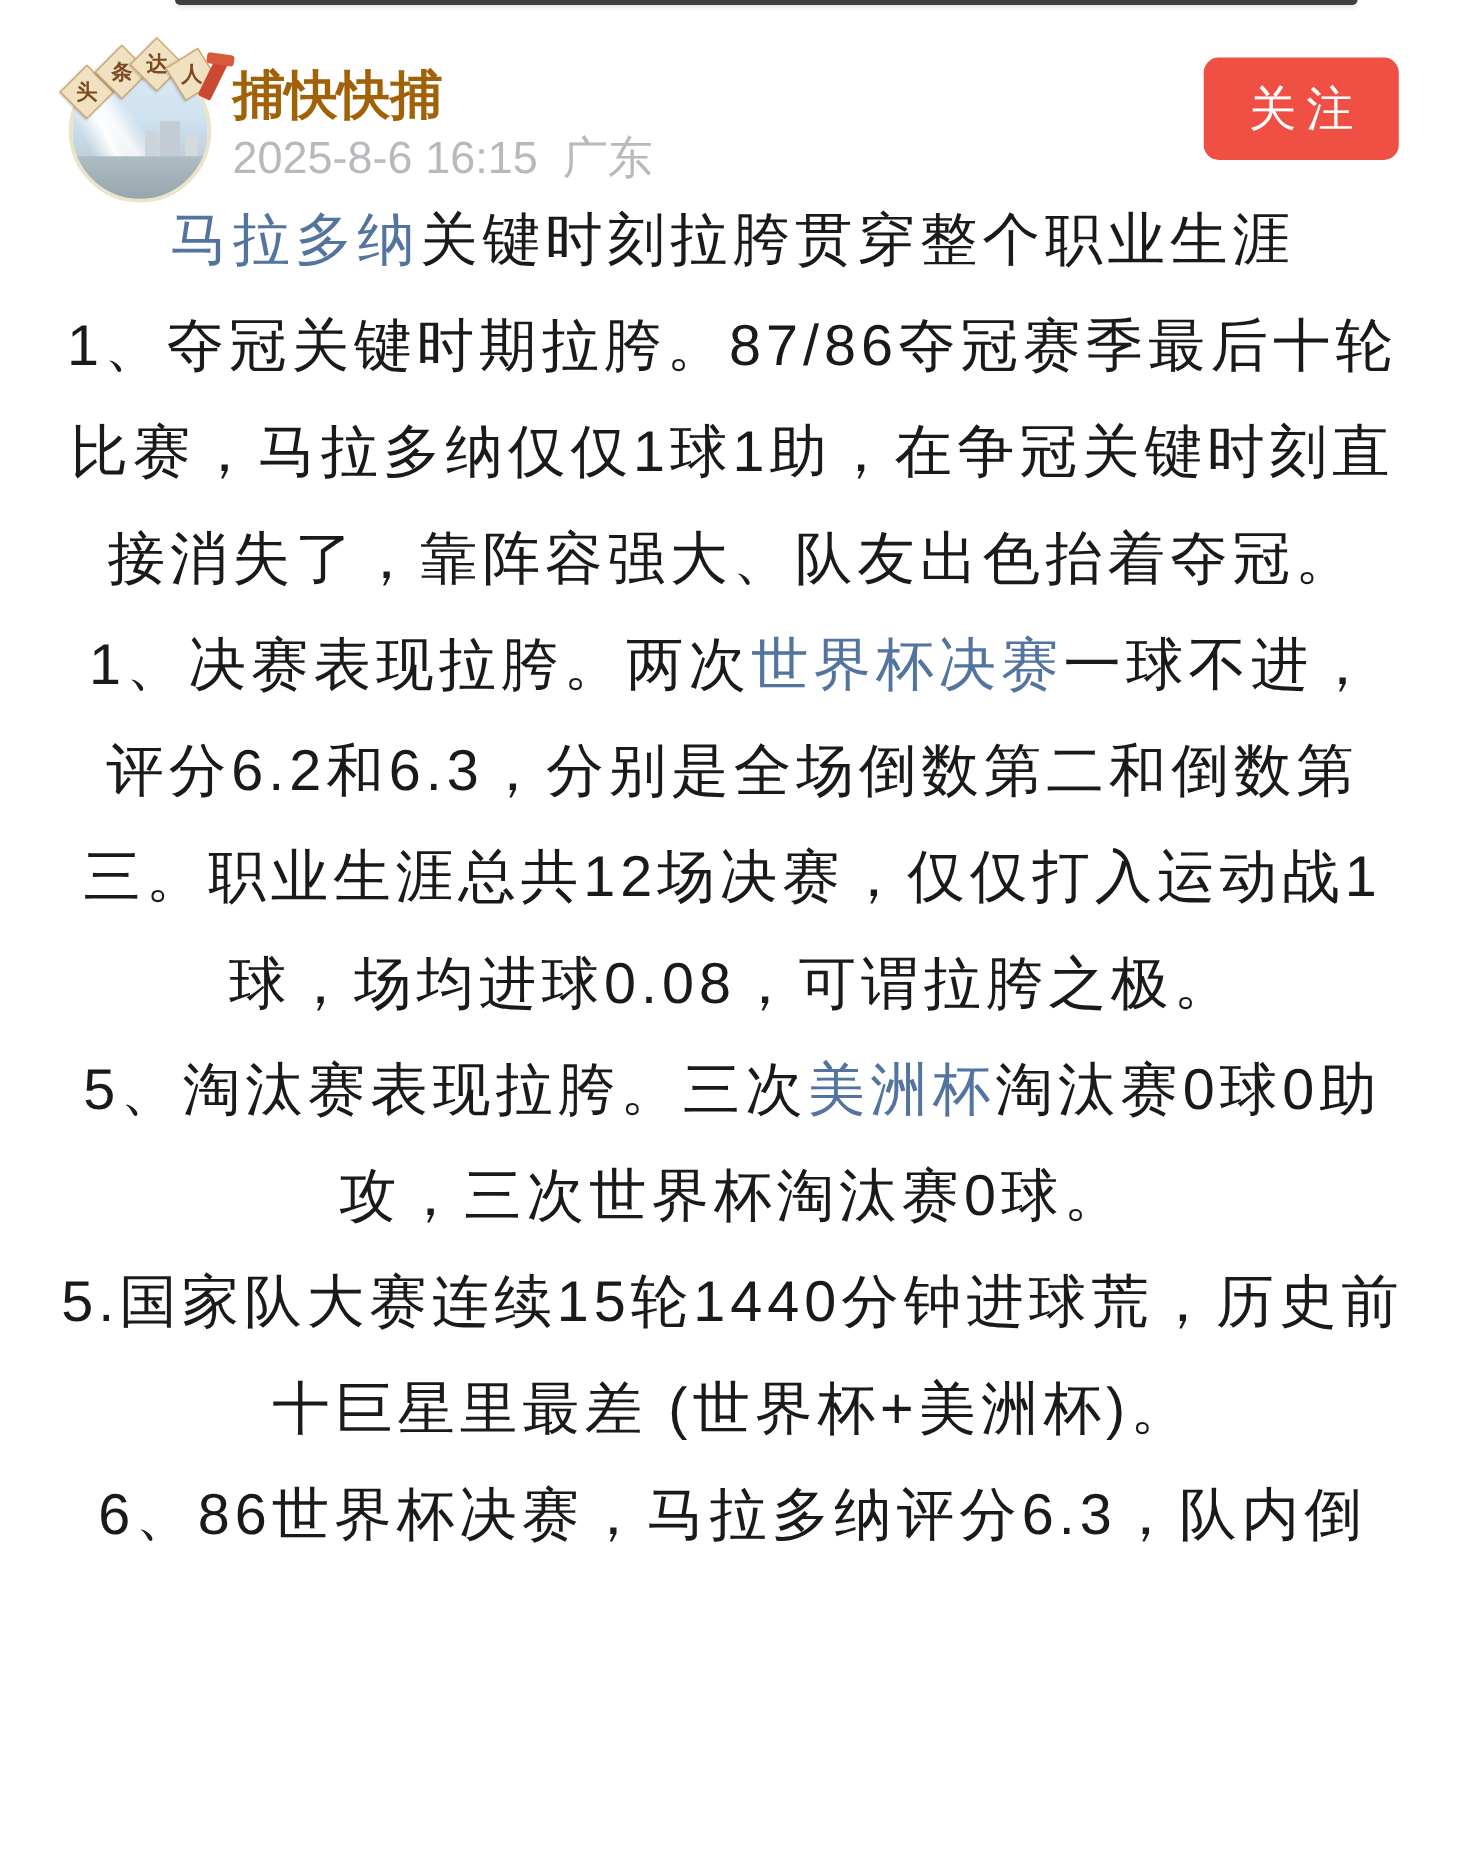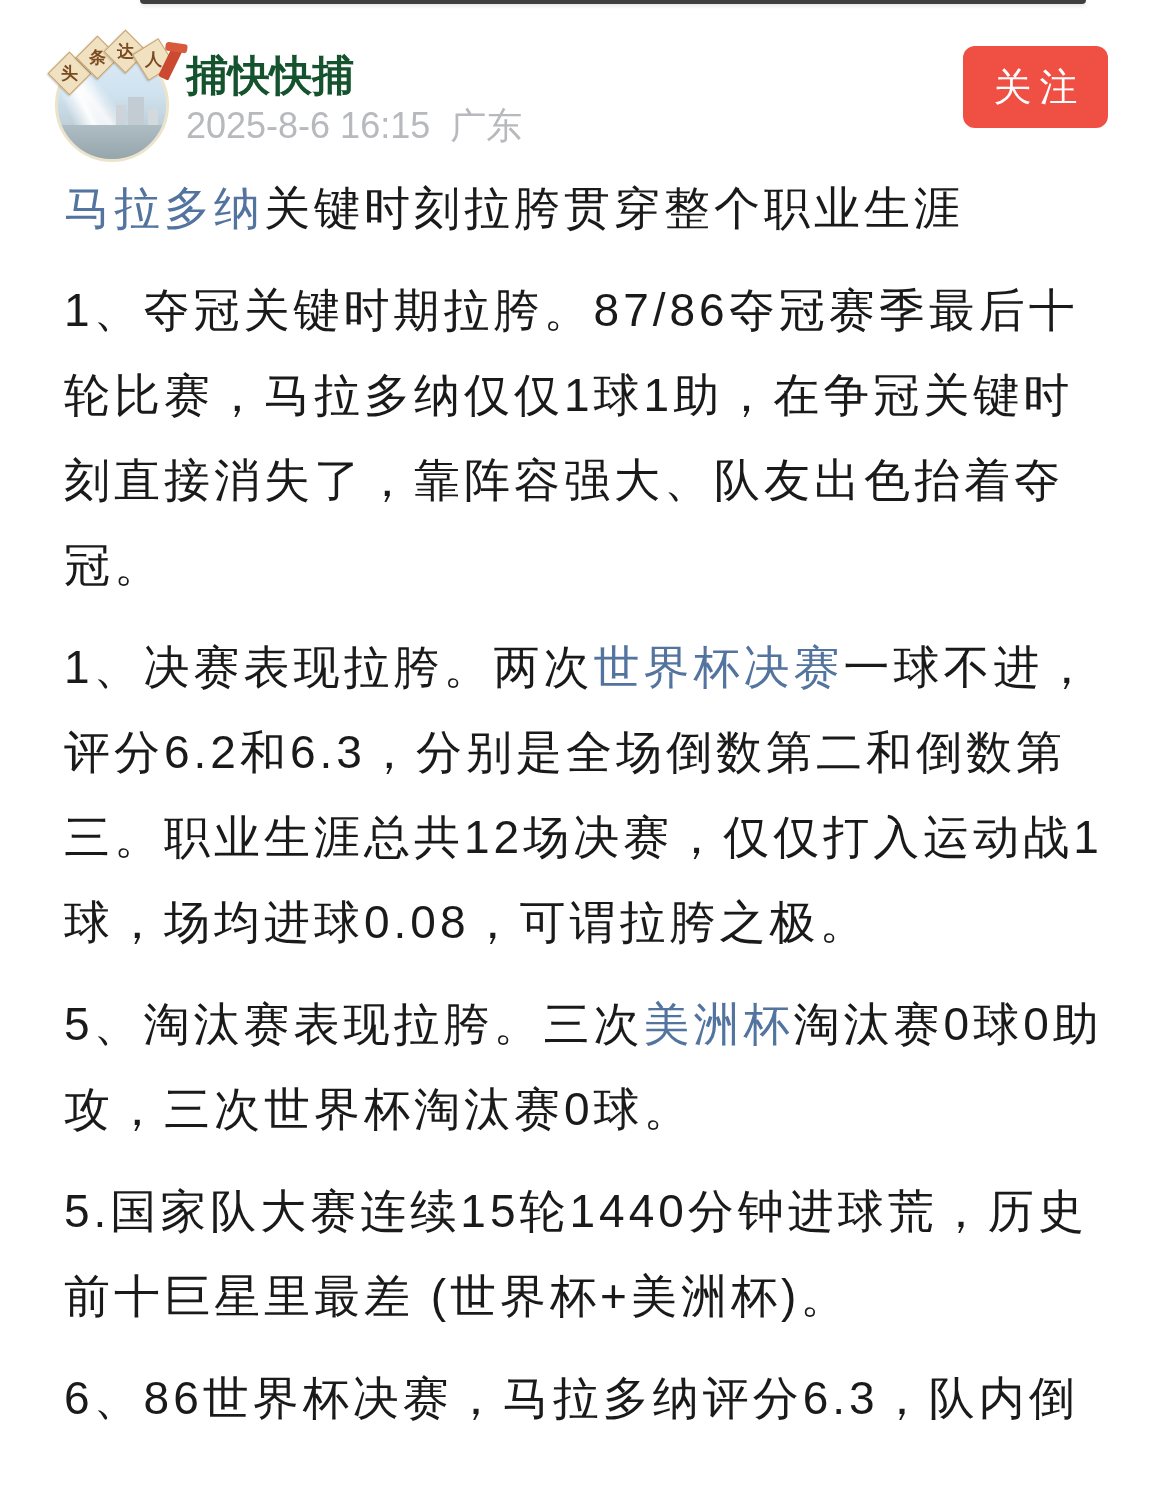--- a/index.html
+++ b/index.html
@@ -43,36 +43,37 @@
   .tile.t3 span{transform:rotate(-58deg);}
   .ribbon{
     position:absolute;left:121px;top:20px;width:11px;height:34px;background:#cb4931;
     transform:rotate(26deg);border-radius:2px;
   }
   .ribbon:after{
     content:"";position:absolute;left:-7px;top:-4px;width:22px;height:9px;background:#d85a3b;
     border-radius:3px;transform:rotate(-18deg);
   }
   .username{
-    position:absolute;left:186px;top:48px;font-size:42px;font-weight:700;color:#14532d;cursor:pointer;
+    position:absolute;left:186px;top:48px;font-size:42px;font-weight:700;color:#a16207;cursor:pointer;
   }
   .timestamp{
     position:absolute;left:186px;top:102px;font-size:36px;color:#b7b9bd;white-space:pre;
   }
   .follow-btn{
-    position:absolute;left:963px;top:46px;width:145px;height:82px;border:none;
+    position:absolute;left:963px;top:46px;width:156px;height:82px;border:none;
     border-radius:12px;background:var(--accent,#f04f43);color:#ffffff;font-size:38px;
     font-family:inherit;display:flex;align-items:center;justify-content:center;
     letter-spacing:8px;text-indent:8px;cursor:pointer;
   }
   
   .post-body{position:absolute;left:47px;top:149px;width:1078px;}
   .para{
-    margin:17px;font-size:46px;line-height:85px;letter-spacing:4px;color:#1a1a1a;
+    margin:0;font-size:46px;line-height:85px;letter-spacing:4px;color:#1a1a1a;
     word-break:normal;
+    text-align:center;
   }
   .para .link{color:var(--link,#53749f);cursor:pointer;}
 </style>
 </head>
 <body>
 
 <div class="top-edge"></div>
 
 <div class="header">
   <div class="avatar">

